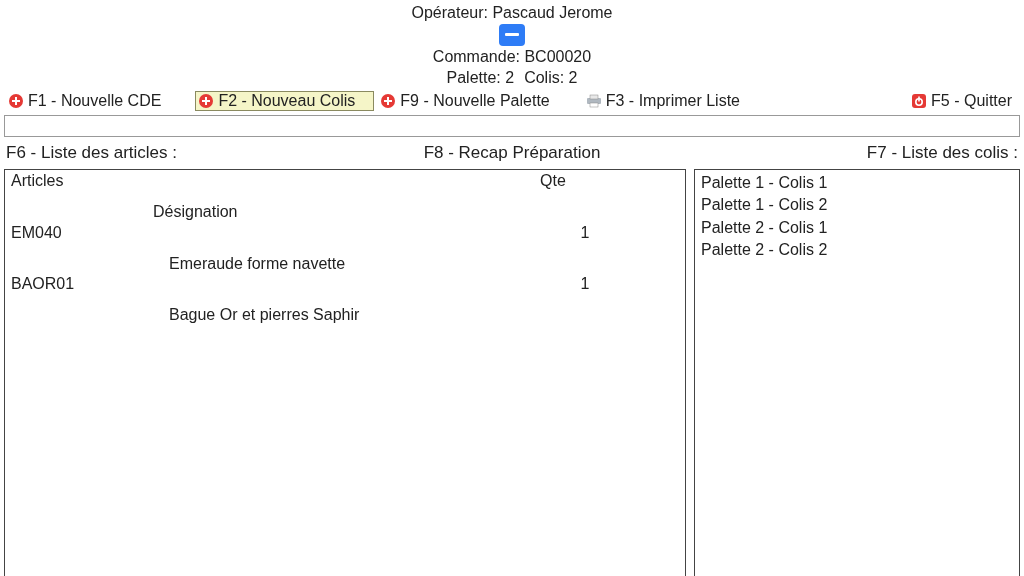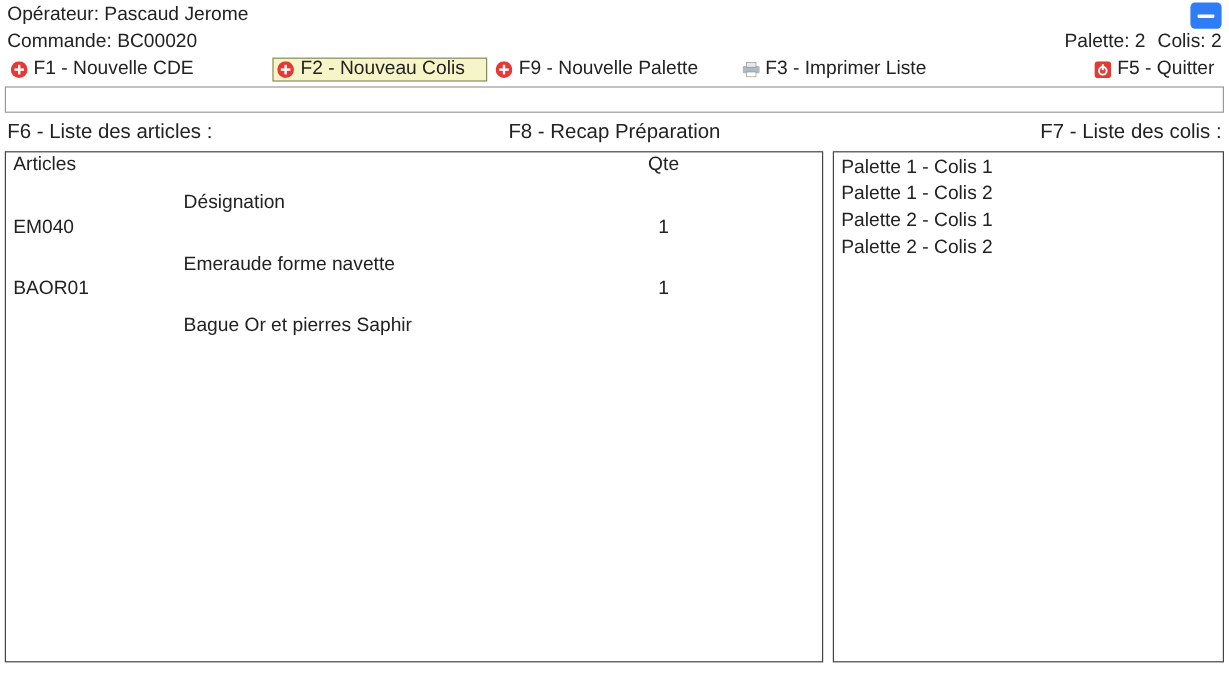--- a/index.html
+++ b/index.html
@@ -14,20 +14,21 @@
     position: relative;
   }
   .header {
     padding: 2px 6px 0 6px;
   }
   .header-row {
     display: flex;
     justify-content: space-between;
     align-items: center;
     line-height: 1.35;
+    flex-direction: column;
   }
   .minimize-btn {
     width: 26px;
     height: 22px;
     background: #2e7cf6;
     border-radius: 4px;
     display: flex;
     align-items: center;
     justify-content: center;
     cursor: pointer;
@@ -53,21 +54,20 @@
     align-items: center;
     gap: 4px;
     padding: 1px 6px 1px 2px;
     cursor: pointer;
     white-space: nowrap;
   }
   .tb-item.highlight {
     background: #f5f5c8;
     border: 1px solid #8a8a60;
     padding: 0 18px 0 2px;
-    margin-left: 32px;
   }
   .tb-gap-sm { width: 20px; }
   .tb-spacer { flex: 1; }
   .icon {
     display: inline-flex;
     width: 16px;
     height: 16px;
     align-items: center;
     justify-content: center;
   }
@@ -110,20 +110,21 @@
   .table-head {
     display: flex;
     padding: 2px 6px;
   }
   .col-art { width: 142px; }
   .col-des { width: 360px; margin-top: 31px; }
   .col-qte { width: 80px; text-align: center; }
   .table-row {
     display: flex;
     padding: 1px 6px;
+    gap: 16px;
   }
   .colis-list {
     padding: 2px 6px;
   }
   .colis-item {
     padding: 0;
     line-height: 1.4;
     cursor: pointer;
   }
 </style>

